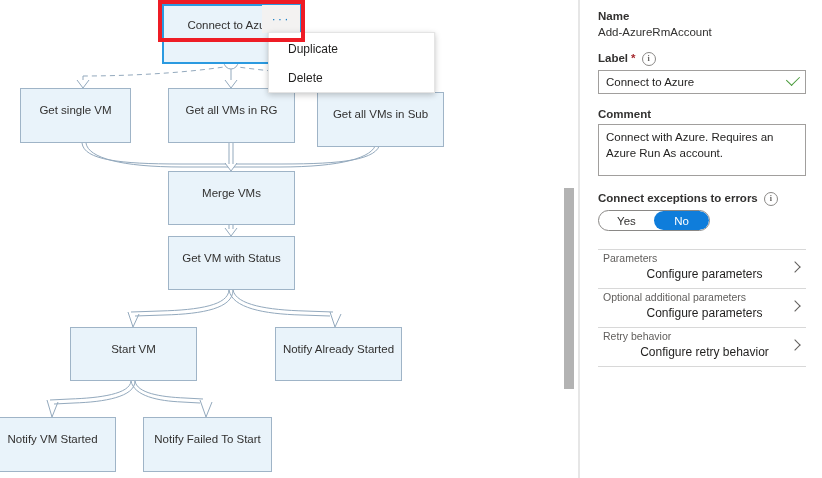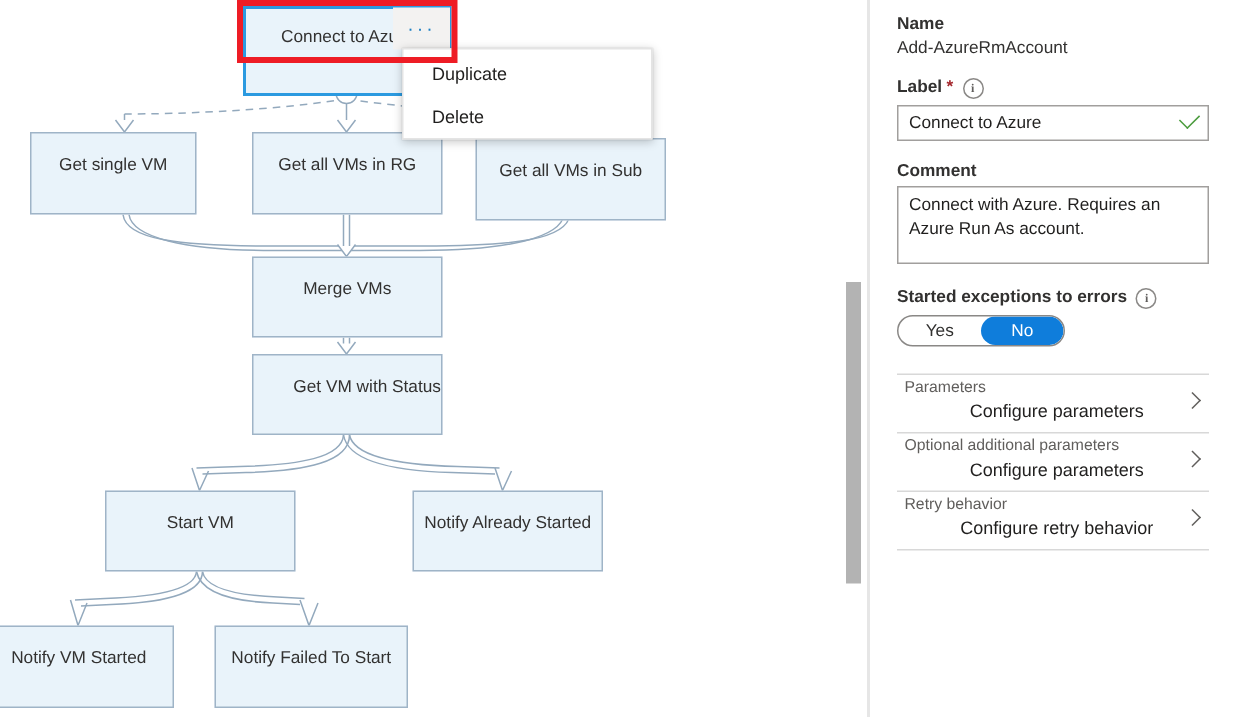--- a/index.html
+++ b/index.html
@@ -270,21 +270,21 @@
       </div>
       <div class="node" style="left: 168px; top: 88px; width: 127px; height: 55px;">
         <span>Get all VMs in RG</span>
       </div>
       <div class="node" style="left: 317px; top: 92px; width: 127px; height: 55px;">
         <span>Get all VMs in Sub</span>
       </div>
       <div class="node" style="left: 168px; top: 171px; width: 127px; height: 54px;">
         <span>Merge VMs</span>
       </div>
-      <div class="node" style="left: 168px; top: 236px; width: 127px; height: 54px; justify-content: flex-end;">
+      <div class="node" style="left: 168px; top: 236px; width: 127px; height: 54px;">
         <span>Get VM with Status</span>
       </div>
       <div class="node" style="left: 70px; top: 327px; width: 127px; height: 54px;">
         <span>Start VM</span>
       </div>
       <div class="node" style="left: 275px; top: 327px; width: 127px; height: 54px;">
         <span>Notify Already Started</span>
       </div>
       <div class="node" style="left: -11px; top: 417px; width: 127px; height: 55px;">
         <span>Notify VM Started</span>
@@ -320,21 +320,21 @@
     <span>Connect to Azure</span>
     <span class="check-ok"></span>
   </div>
 
   <div class="fld-label">
     <span>Comment</span>
   </div>
   <div class="txt-area">Connect with Azure.  Requires an Azure Run As account.</div>
 
   <div class="fld-label">
-    <span>Started exceptions to errors</span>
+    <span>Connect exceptions to errors</span>
     <span class="info-icon">i</span>
   </div>
   <div class="toggle" id="convert-toggle">
       <div class="toggle-opt">Yes</div>
       <div class="toggle-opt on" style="background: rgb(15, 125, 219);">No</div>
     </div>
 
   <div id="sections">
       <div class="sec">
         <div class="sec-sub">Parameters</div>

